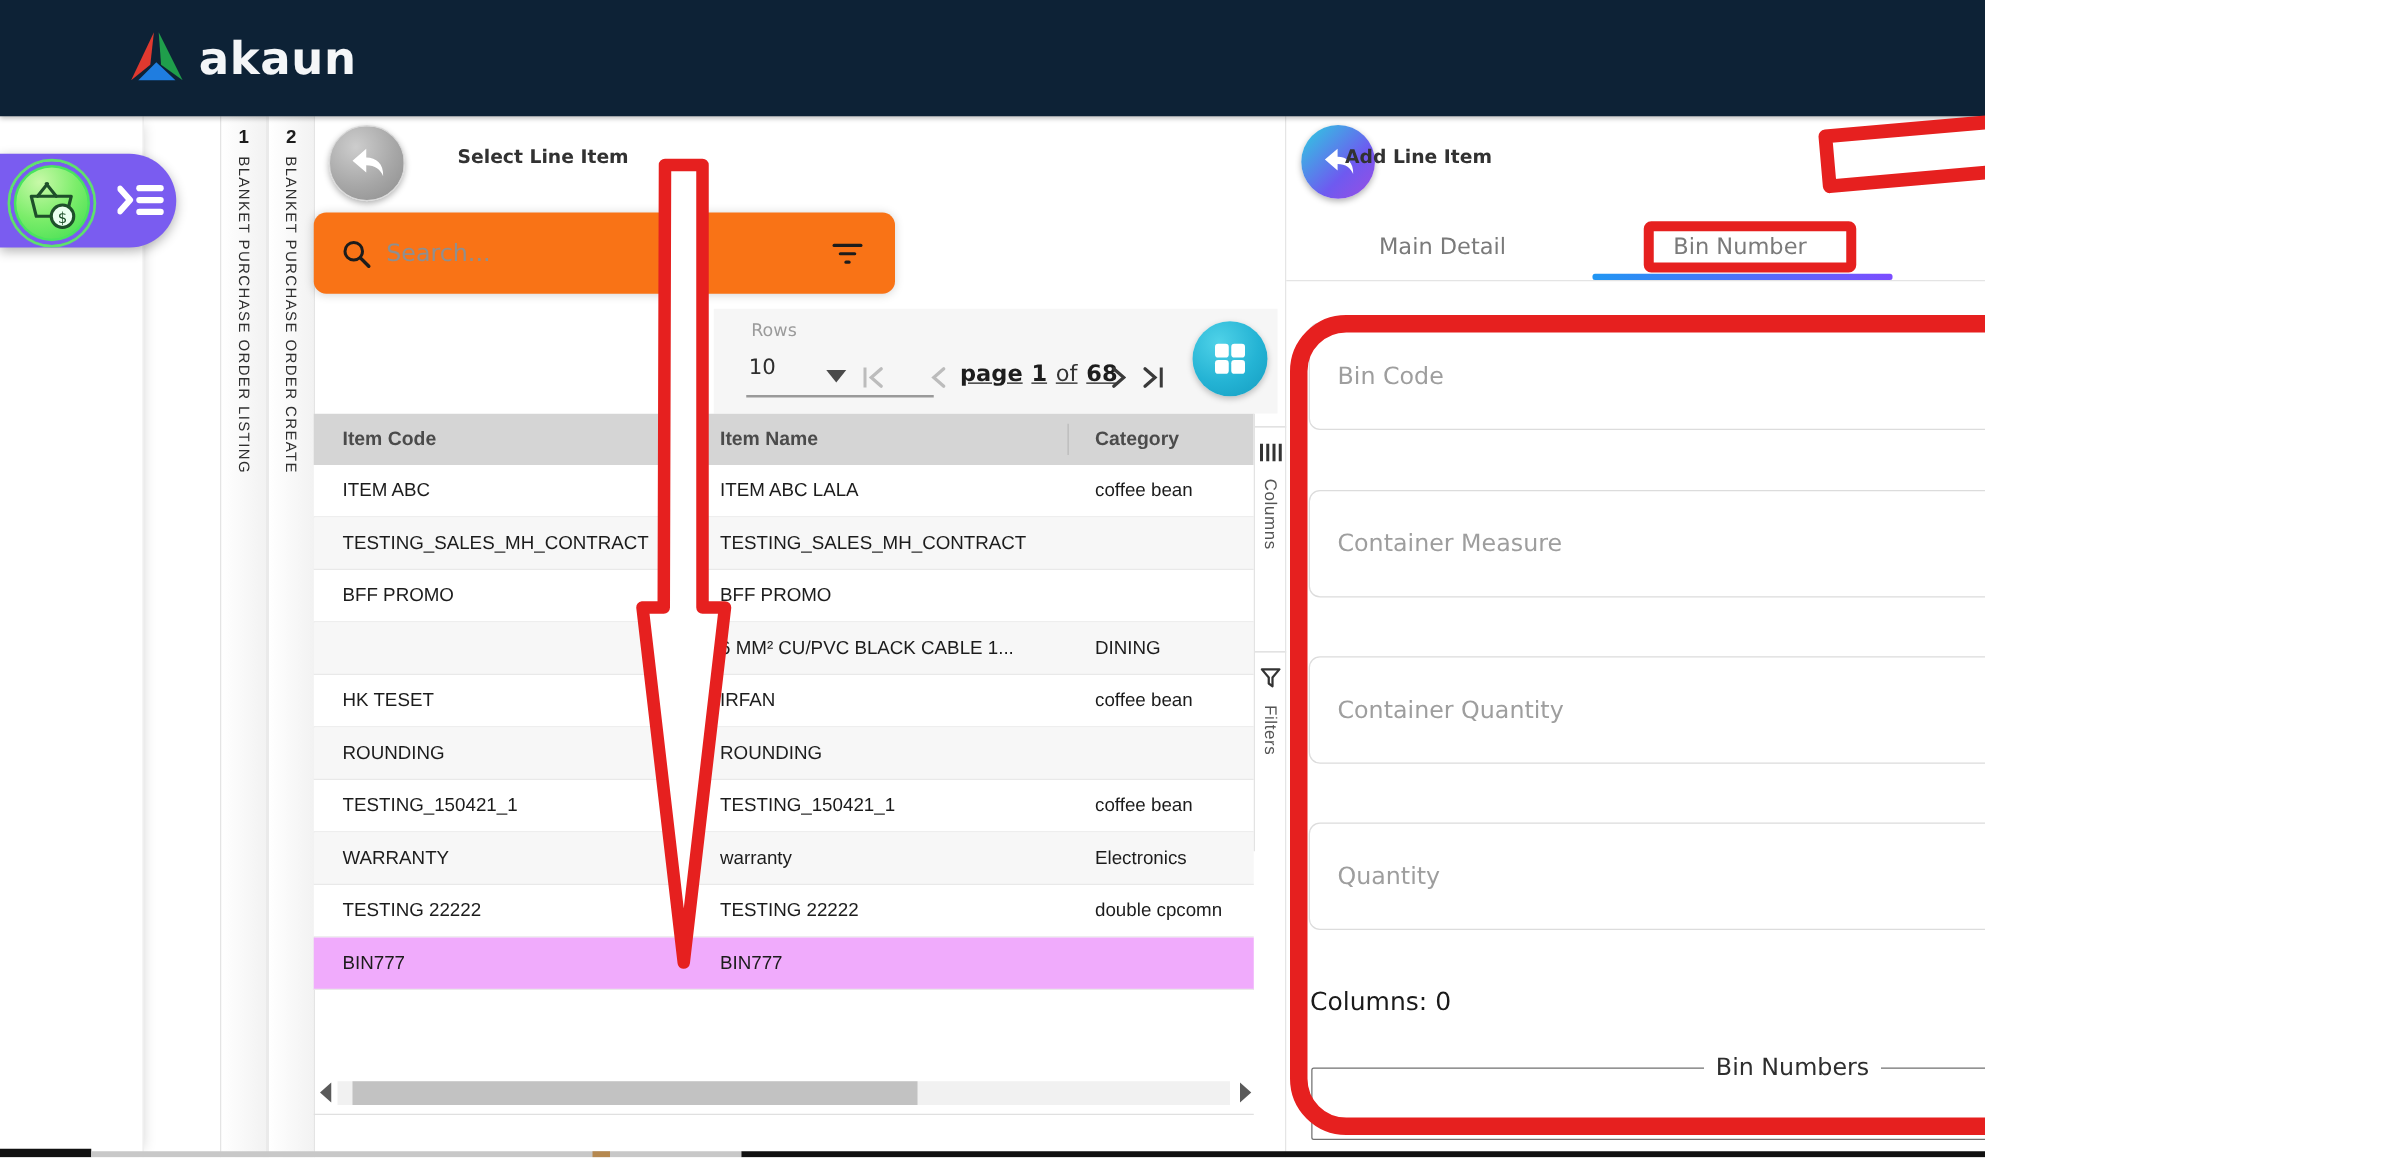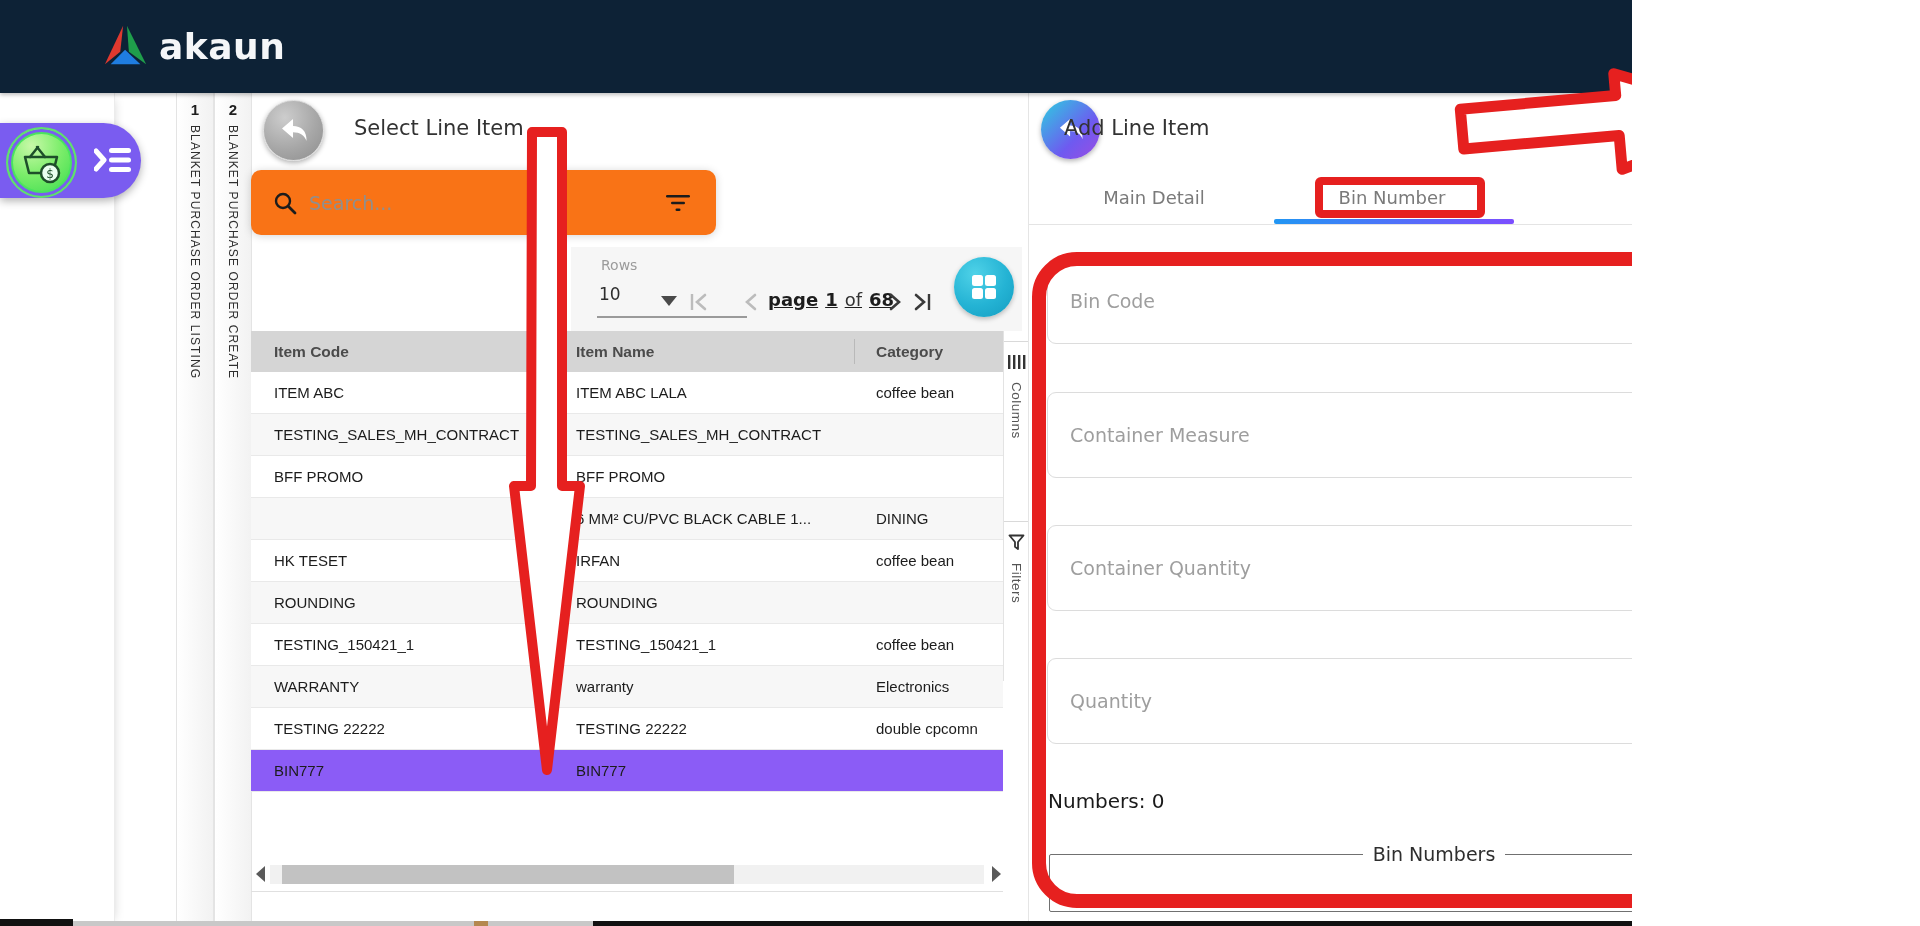--- a/index.html
+++ b/index.html
@@ -1,17 +1,17 @@
 <!DOCTYPE html>
 <html><head>
 <meta charset="utf-8">
 <style>
   html,body{margin:0;padding:0;background:#fff;}
   #app{position:relative;width:1588px;height:926px;background:#ffffff;overflow:hidden;
-       font-family:"Liberation Sans",sans-serif;color:#222;padding-left:44px;}
+       font-family:"Liberation Sans",sans-serif;color:#222;}
   .abs{position:absolute;}
   .gothic{font-family:"DejaVu Sans",sans-serif;}
 
   
   .header{left:0;top:0;width:1920px;height:93px;background:#0d2236;box-shadow:0 2px 4px rgba(0,0,0,.25);z-index:20;}
   .logo{left:103px;top:23px;display:flex;align-items:center;gap:10px;}
   .logo-text{color:#f4f6f8;font-size:36px;font-weight:bold;letter-spacing:.5px;line-height:46px;}
   .avatar{left:1827px;top:16px;width:58px;height:58px;border-radius:50%;overflow:hidden;
           background:linear-gradient(180deg,#dbd9d2 0%,#cdcfc8 36%,#5b7183 37%,#3e566a 100%);}
   .avatar svg{position:absolute;left:0;top:0;}
@@ -38,21 +38,21 @@
   .vtab-label{writing-mode:vertical-rl;font-size:12px;color:#2e2e2e;letter-spacing:1.1px;margin-top:7px;
               font-family:"Liberation Sans",sans-serif;}
 
   
   .circle-btn{width:59px;height:59px;border-radius:50%;display:flex;align-items:center;justify-content:center;}
   .back-gray{left:263px;top:100px;background:radial-gradient(circle at 35% 28%,#cdcdcd 0%,#a7a7a7 55%,#8c8c8c 100%);
              border:1px solid #d9d9d9;box-shadow:0 2px 5px rgba(0,0,0,.3);}
   .back-grad{left:1041px;top:100px;background:linear-gradient(135deg,#2bd0e0 0%,#6e5af0 62%,#9b4de2 100%);
              box-shadow:0 2px 5px rgba(0,0,0,.3);}
 
-  .panel-title{font-size:21px;color:#323232;font-weight:400;}
+  .panel-title{font-size:15px;color:#323232;font-weight:700;margin-left:12px;}
 
   
   .search-card{left:251px;top:170px;width:465px;height:65px;background:#f97316;border-radius:10px;
                box-shadow:0 1px 8px rgba(0,0,0,.17);display:flex;align-items:center;z-index:4;}
   .search-input{border:none;outline:none;font-size:19px;color:#444;width:330px;margin-left:10px;background:transparent;}
   .search-input::placeholder{color:#8f8f8f;}
 
   
   .toolbar{left:571px;top:247px;width:451px;height:84px;background:#f6f6f6;}
   .rows-label{left:601px;top:257px;font-size:14px;color:#9b9b9b;}
@@ -69,21 +69,21 @@
   
   .thead{left:251px;top:331px;width:752px;height:41px;background:#d5d5d5;display:flex;align-items:center;}
   .thcell{font-size:15.5px;font-weight:600;color:#4b4b4b;}
   .th0{position:absolute;left:23px;}
   .th1{position:absolute;left:325px;}
   .th2{position:absolute;left:625px;}
   .th-sep{position:absolute;left:603px;top:8px;width:1px;height:25px;background:#b9b9b9;}
   .tbody{left:251px;top:372px;width:752px;}
   .trow{position:relative;width:752px;height:42px;background:#fff;border-bottom:1px solid #e9e9e9;box-sizing:border-box;}
   .trow.alt{background:#f7f7f7;}
-  .trow.sel{background:#8b5cf6;}
+  .trow.sel{background:#f0abfc;}
   .tcell{position:absolute;top:0;height:42px;line-height:42px;font-size:15px;color:#1c1c1c;
          white-space:nowrap;overflow:hidden;}
   .tcell.c0{left:23px;width:295px;}
   .tcell.c1{left:325px;width:272px;}
   .tcell.c2{left:625px;width:126px;}
 
   
   .hscroll-track{left:270px;top:865px;width:714px;height:19px;background:#f1f1f1;}
   .hscroll-thumb{left:282px;top:865px;width:452px;height:19px;background:#c2c2c2;}
   .hs-arrow{top:866px;width:0;height:0;border-top:8px solid transparent;border-bottom:8px solid transparent;}
@@ -410,21 +410,21 @@
   <div id="fields-holder">
       <input class="abs field" placeholder="Bin Code" style="top: 258px;">
       <input class="abs field" placeholder="Container Measure" style="top: 392px;">
       <input class="abs field" placeholder="Container Quantity" style="top: 525px;">
       <input class="abs field" placeholder="Quantity" style="top: 658px;">
     </div>
 
   <button class="abs bin-add-btn gothic" disabled="">ADD</button>
 
   <div class="abs qty-line gothic">
-    <span>Numbers:</span>
+    <span>Columns:</span>
     <span>0</span>
   </div>
   <div class="abs selectall-box"></div>
   <div class="abs selectall-label gothic">Select All</div>
 
   <fieldset class="abs bin-fieldset">
     <legend>Bin Numbers</legend>
   </fieldset>
 
   <button class="abs pink-btn"></button>

